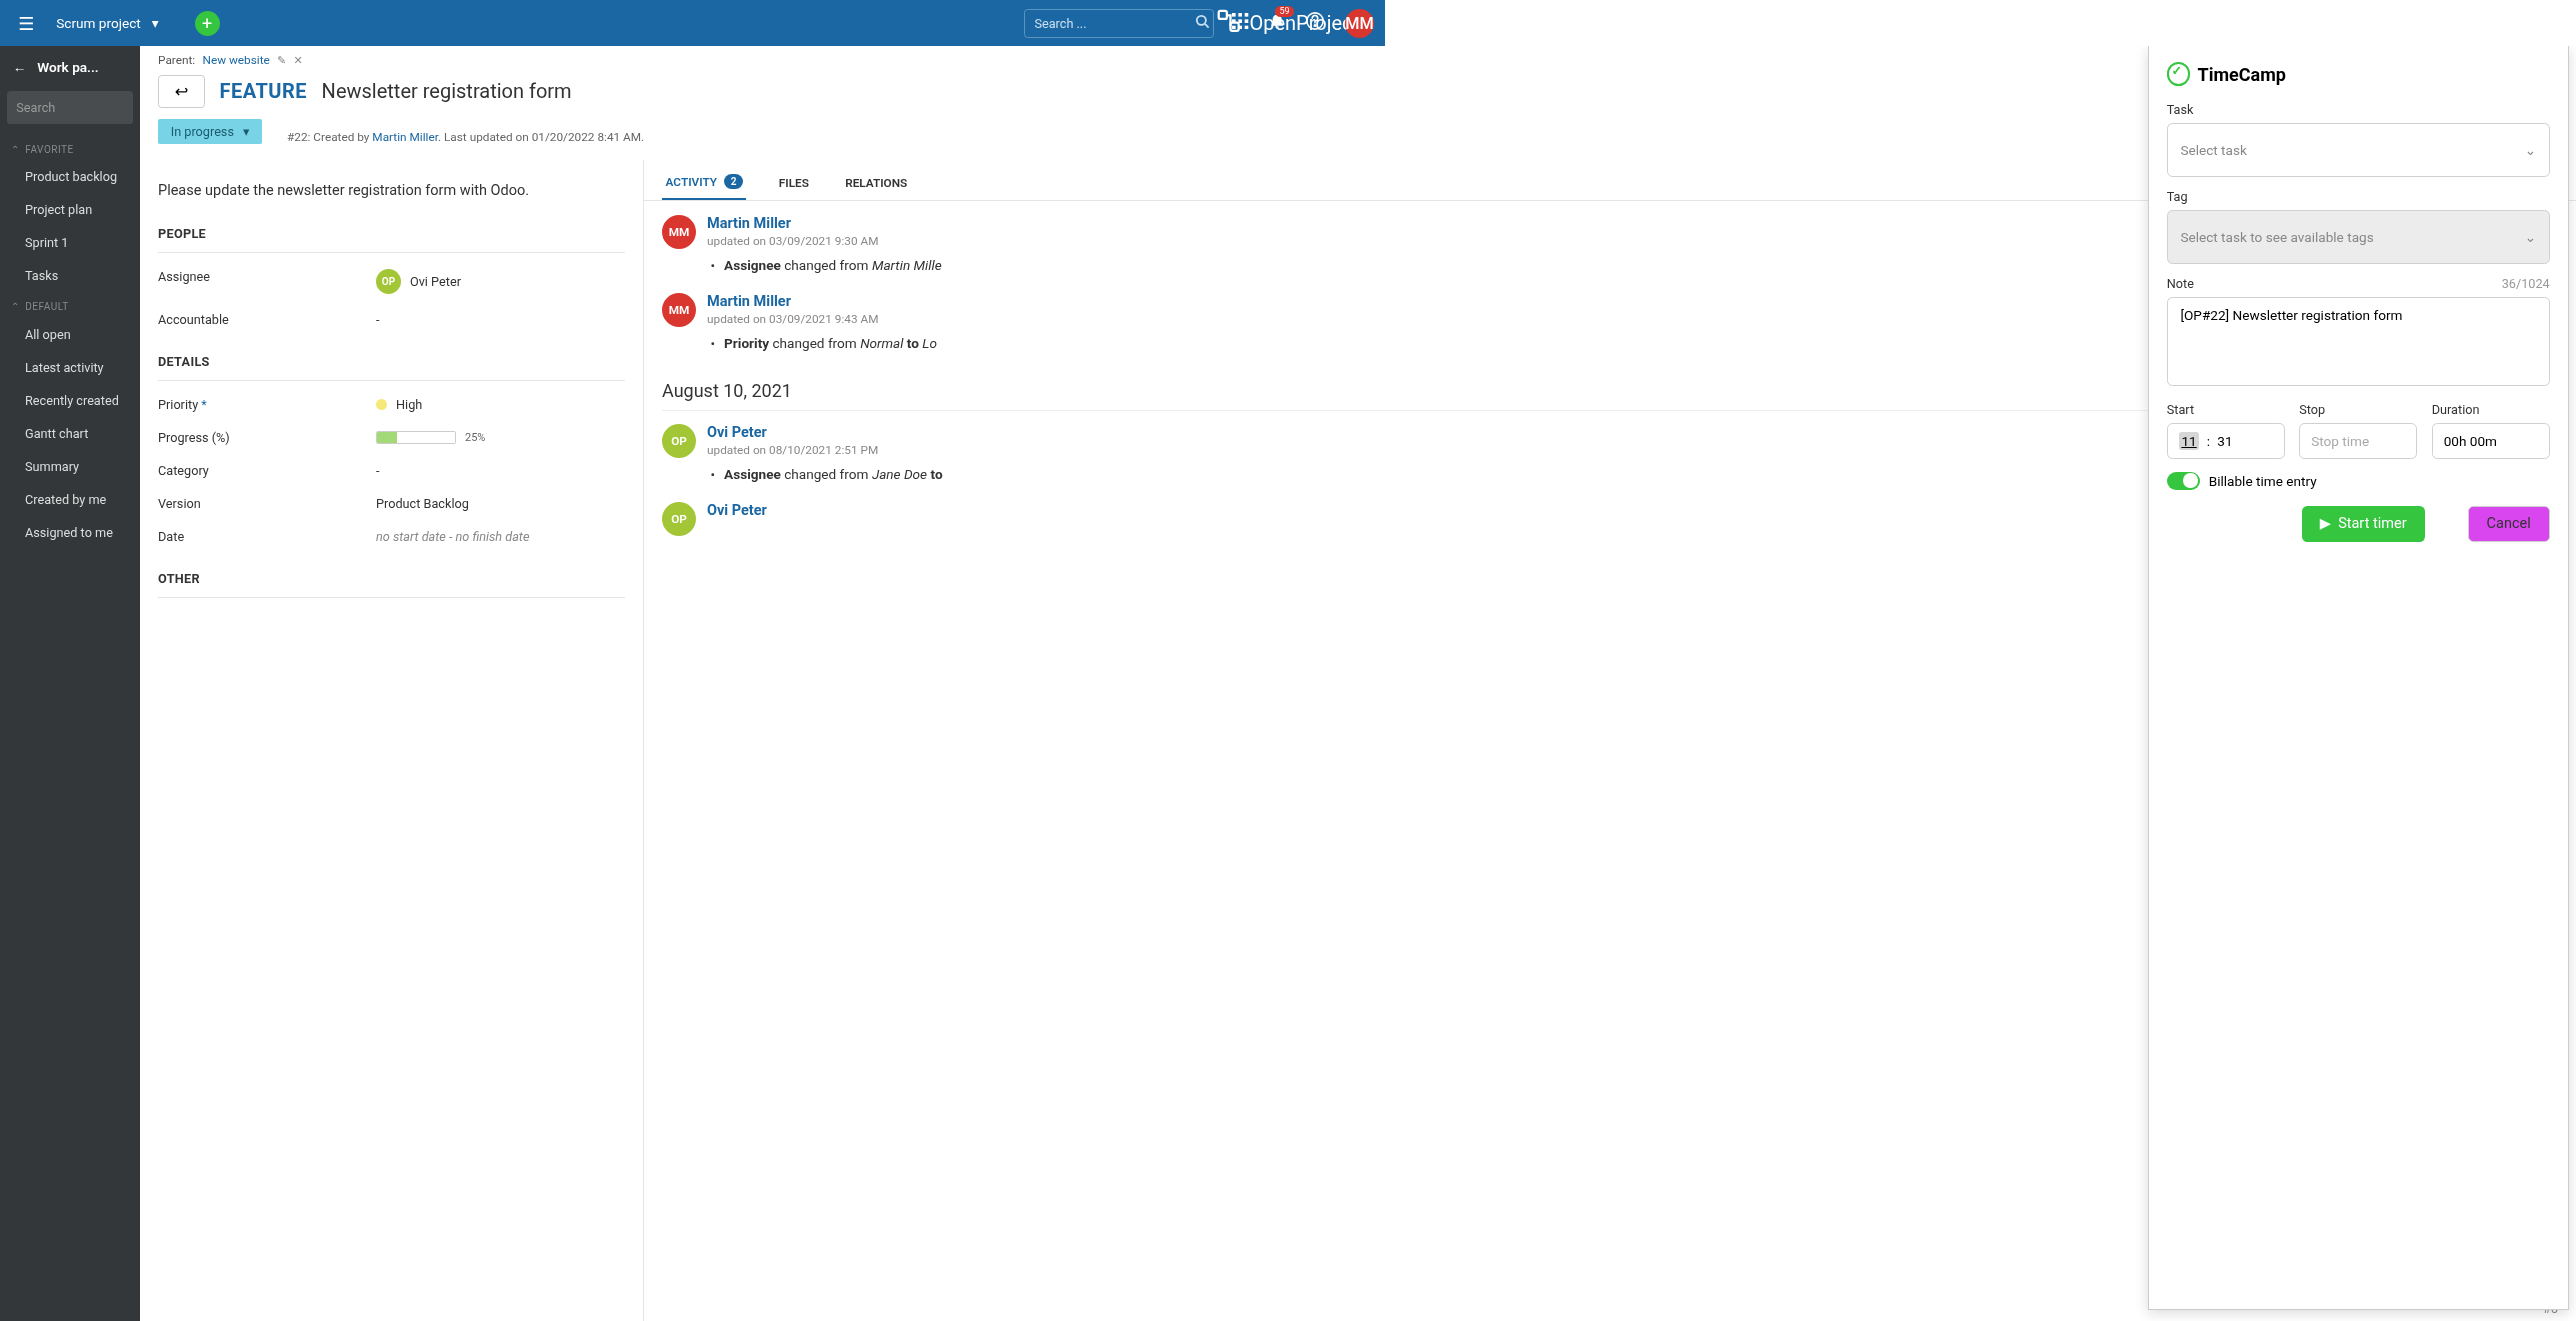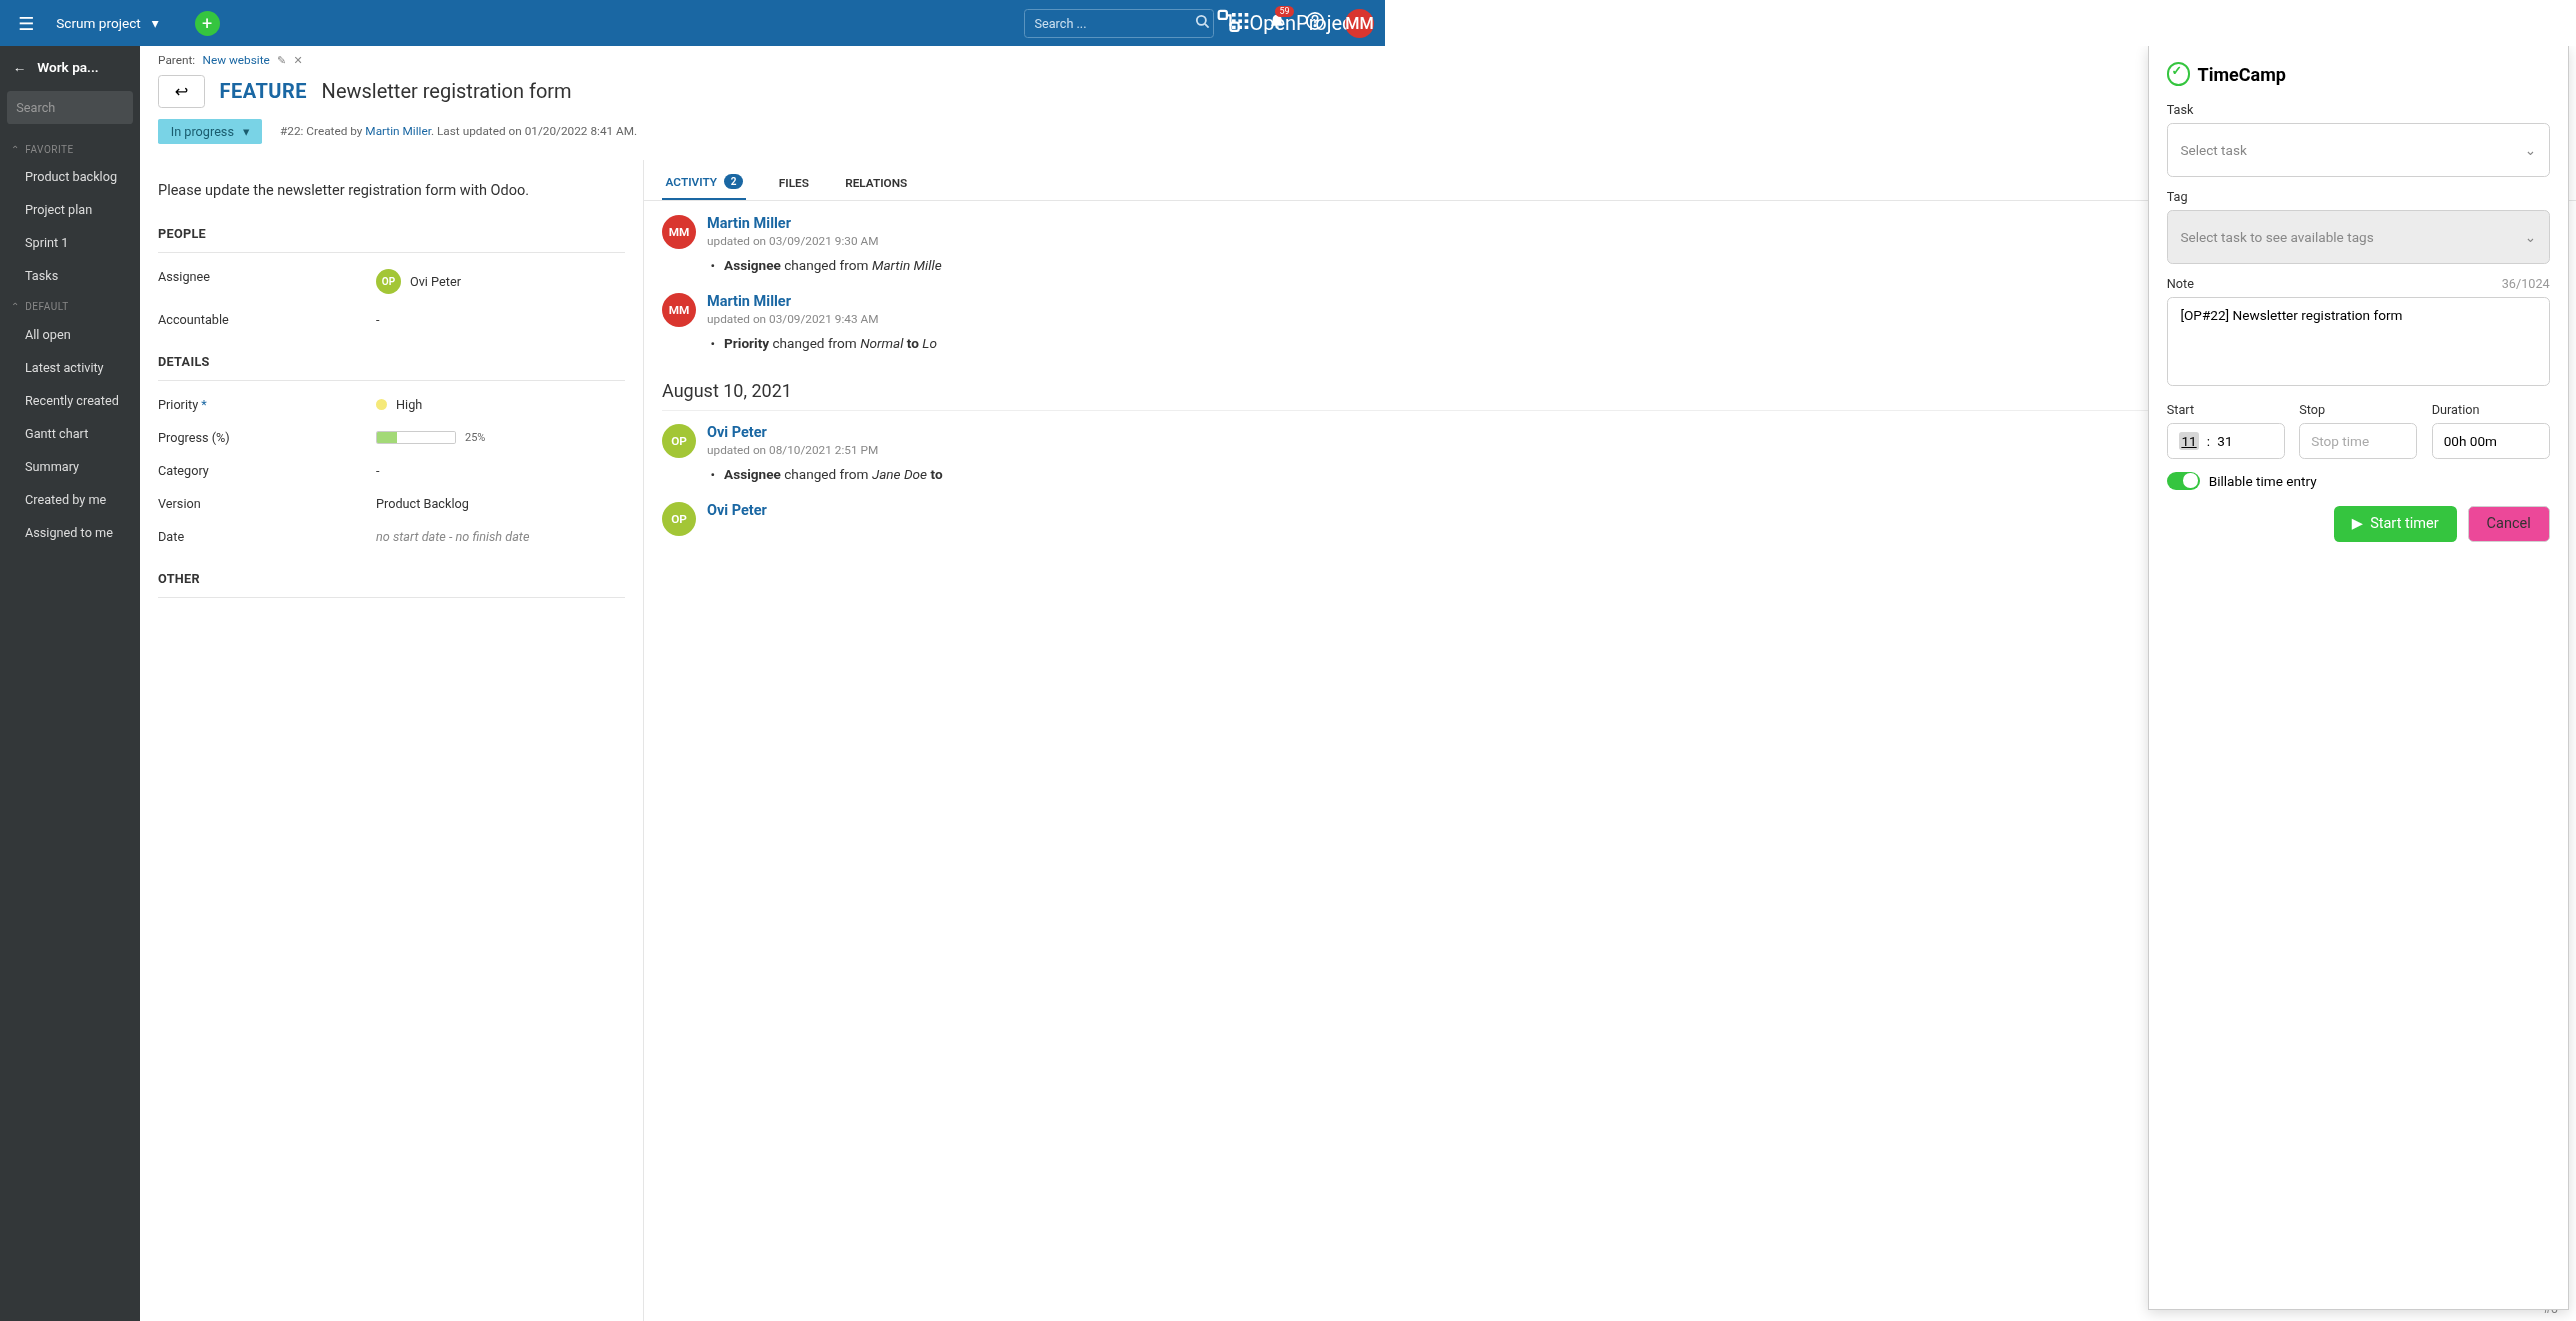--- a/index.html
+++ b/index.html
@@ -36,21 +36,21 @@
 
 .title-row { display: flex; align-items: center; padding: 7.3px 18px 11px; gap: 14.5px; }
 .title-row .back-btn { width: 47px; height: 33px; border: 0.9px solid #ccc; border-radius: 3.6px; display: flex; align-items: center; justify-content: center; font-size: 16.3px; cursor: pointer; }
 .title-row .type-tag { color: #1a67a3; font-weight: 700; font-size: 20px; letter-spacing: 0.5px; }
 .title-row .wp-title { font-size: 20px; color: #333; font-weight: 400; }
 .title-row .actions { margin-left: auto; display: flex; gap: 11px; align-items: center; }
 .btn { height: 33px; border-radius: 3.6px; display: flex; align-items: center; padding: 0 12.7px; font-size: 12.7px; cursor: pointer; gap: 7.3px; border: none; }
 .btn-green { background: #35c53f; color: #fff; }
 .btn-icon-only { width: 33px; padding: 0; justify-content: center; border: 0.9px solid #ccc; background: #fff; color: #555; }
 
-.status-row { padding: 0 18px 11px; display: flex; align-items: center; gap: 18px; font-size: 11.8px; color: #666; }
+.status-row { padding: 0 18px 11px; display: flex; align-items: flex-end; gap: 25px; font-size: 11.8px; color: #666; }
 .status-badge { background: #79d3e6; color: #1a5c6e; padding: 5.4px 12.7px; border-radius: 1.8px; cursor: pointer; display: flex; align-items: center; gap: 9px; font-size: 12.7px; }
 .status-row a { color: #1a67a3; text-decoration: none; }
 
 .content-split { display: flex; position: absolute; top: 114px; left: 0; right: 0; bottom: 0; }
 .left-col { width: 504px; padding: 12.7px 18px; border-right: 0.9px solid #e5e5e5; overflow-y: auto; }
 .left-col .desc { font-size: 14.5px; color: #333; margin: 9px 0 27px; }
 .left-col h3 { font-size: 12.7px; font-weight: 700; color: #333; margin: 18px 0 11px; letter-spacing: 0.3px; }
 .field-row { display: flex; padding: 9px 0; font-size: 12.7px; }
 .field-row .label { width: 218px; color: #333; }
 .field-row .value { color: #333; display: flex; align-items: center; gap: 9px; }
@@ -91,21 +91,21 @@
 .tc-time-row { display: flex; gap: 14.5px; margin-bottom: 12.7px; }
 .tc-time-row > div { flex: 1; }
 .tc-time-input { height: 36px; border: 0.9px solid #d0d0d0; border-radius: 5.4px; display: flex; align-items: center; padding: 0 11px; font-size: 13.6px; gap: 7.3px; }
 .tc-time-input .sel { background: #d6d6d6; border-radius: 2.7px; padding: 0.9px 2.7px; text-decoration: underline; }
 .tc-toggle-row { display: flex; align-items: center; gap: 9px; font-size: 13.6px; margin-bottom: 16.3px; }
 .tc-toggle { width: 33px; height: 18px; background: #35c53f; border-radius: 9px; position: relative; cursor: pointer; }
 .tc-toggle::after { content: ""; width: 14.5px; height: 14.5px; background: #fff; border-radius: 50%; position: absolute; right: 1.8px; top: 1.8px; }
 .tc-footer { display: flex; justify-content: flex-end; gap: 11px; }
 .tc-btn { height: 36px; border-radius: 5.4px; padding: 0 18px; font-size: 14.5px; cursor: pointer; display: flex; align-items: center; gap: 7.3px; border: none; }
 .tc-btn-primary { background: #35c53f; color: #fff; }
-.tc-btn-secondary { background: #ec4899; border: 0.9px solid #d0d0d0; color: #333; }
+.tc-btn-secondary { background: #d946ef; border: 0.9px solid #d0d0d0; color: #333; margin-left: 32px; }
 
 .wp-id { position: absolute; right: 18px; bottom: 5.4px; color: #888; font-size: 12.7px; }
 </style>
 </head>
 <body>
 
 <div class="topbar">
   <div class="hamburger">☰</div>
   <div class="project-select">
     <span>Scrum project</span>

